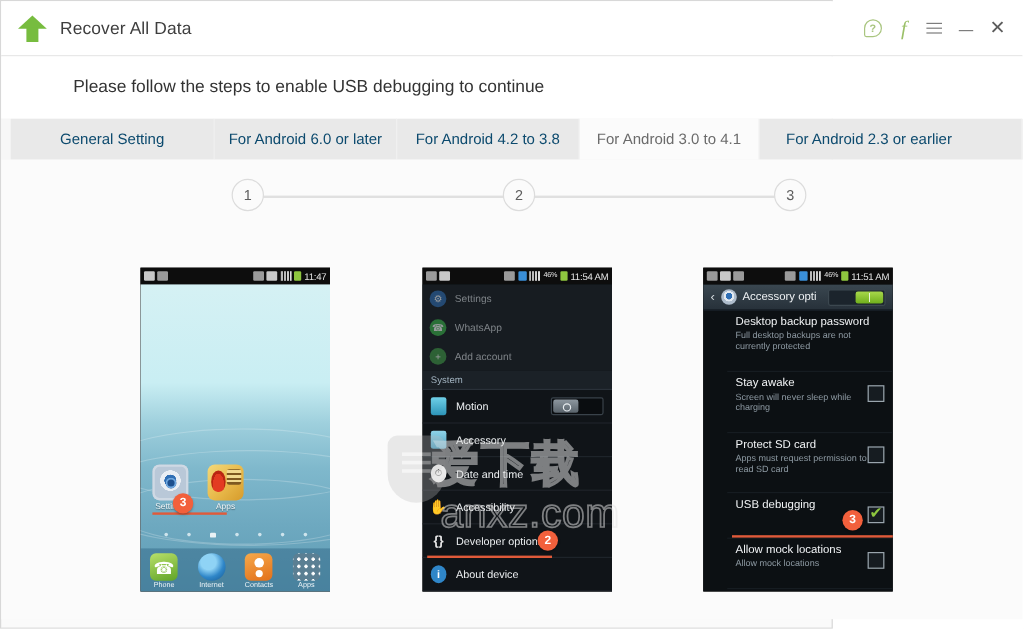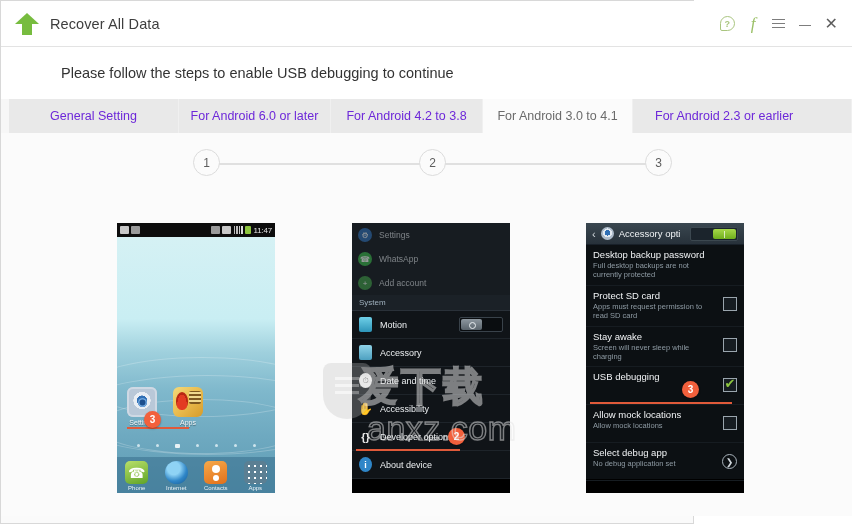--- a/index.html
+++ b/index.html
@@ -89,21 +89,21 @@
   
   .tabbar {
     position: absolute; left: 0; top: 98px;
     width: 851px; height: 34px;
     background: #f4f4f4;
     display: flex; align-items: stretch;
   }
   .tab-pad { width: 8px; background: #f7f7f7; }
   .tab {
     display: flex; align-items: center; justify-content: center;
-    font-size: 12.5px; color: #6d28d9;
+    font-size: 12.5px; color: #0c4a6e;
     background: #e9e9e9;
     cursor: pointer; white-space: nowrap;
     padding: 0 4px;
     border-right: 1px solid #f0f0f0;
   }
   .tab.active {
     background: #fbfbfb; color: #6b6b6b;
   }
   .tab.t0 { width: 170px; }
   .tab.t1 { width: 152px; }
@@ -357,23 +357,24 @@
     border: 1px solid #3c4850;
   }
   .p3-switch::after {
     content: "|"; position: absolute; right: 1px; top: 1px;
     width: 23px; height: 10px; border-radius: 2px;
     background: linear-gradient(#a7d84a,#6fae1c);
     color: #fff; font-size: 8px;
     display: flex; align-items: center; justify-content: center;
   }
   .p3-item {
-    padding: 4px 7px 5px 7px; position: relative;
+    padding: 4px 7px 15px 7px; position: relative;
     border-bottom: 1px solid #161c21;
     min-height: 38px;
+    margin-left: 20px;
   }
   .p3-it-t { font-size: 9.5px; color: #f2f4f6; }
   .p3-it-s { font-size: 7.5px; color: #8e9aa3; line-height: 1.25; margin-top: 1px; width: 118px; }
   .p3-chk {
     position: absolute; right: 7px; top: 11px;
     width: 14px; height: 14px; border: 1.4px solid #9aa5ad;
     background: #161c21;
   }
   .p3-chk.on::after {
     content: "\2714"; position: absolute; inset: -2px 0 0 0;
@@ -529,20 +530,34 @@
           </div>
           <div class="dock-ic">
             <div class="dk apps-g"></div>
             <div class="dock-lb">Apps</div>
           </div>
         </div>
       </div>
     </div>
 
     <div class="phone p2">
+      <div class="statusbar">
+        <div class="sb-left">
+          <span class="sb-box dark"></span>
+          <span class="sb-box"></span>
+        </div>
+        <div class="sb-right">
+          <span class="sb-box dark"></span>
+          <span class="sb-blue"></span>
+          <span class="sb-bars"></span>
+          <span class="sb-time" style="font-size:6px">46%</span>
+          <span class="sb-batt"></span>
+          <span class="sb-time">11:54 AM</span>
+        </div>
+      </div>
       <div class="p2-body">
         <div class="p2-dim">
           <div class="p2-row-dim">
             <div class="p2-ic-c c-gear">⚙</div>
             <div class="p2-txt-dim">Settings</div>
           </div>
           <div class="p2-row-dim">
             <div class="p2-ic-c c-wa">☎</div>
             <div class="p2-txt-dim">WhatsApp</div>
           </div>
@@ -578,40 +593,55 @@
           <div class="underline-red" style="left:4px;top:26px;width:104px;"></div>
         </div>
         <div class="p2-row">
           <div class="p2-icon i-about">i</div>
           <div class="p2-label">About device</div>
         </div>
       </div>
     </div>
 
     <div class="phone p3">
+      <div class="statusbar">
+        <div class="sb-left">
+          <span class="sb-box dark"></span>
+          <span class="sb-box"></span>
+          <span class="sb-box dark"></span>
+        </div>
+        <div class="sb-right">
+          <span class="sb-box dark"></span>
+          <span class="sb-blue"></span>
+          <span class="sb-bars"></span>
+          <span class="sb-time" style="font-size:6px">46%</span>
+          <span class="sb-batt"></span>
+          <span class="sb-time">11:51 AM</span>
+        </div>
+      </div>
       <div class="p3-body">
         <div class="p3-action">
           <div class="p3-back">‹</div>
           <div class="p3-gear"></div>
           <div class="p3-title">Accessory opti</div>
           <div class="p3-switch"></div>
         </div>
 
         <div class="p3-item">
           <div class="p3-it-t">Desktop backup password</div>
           <div class="p3-it-s">Full desktop backups are not currently protected</div>
         </div>
         <div class="p3-item">
+          <div class="p3-it-t">Stay awake</div>
+          <div class="p3-it-s">Screen will never sleep while charging</div>
+          <div class="p3-chk"></div>
+        </div>
+        <div class="p3-item">
           <div class="p3-it-t">Protect SD card</div>
           <div class="p3-it-s">Apps must request permission to read SD card</div>
-          <div class="p3-chk"></div>
-        </div>
-        <div class="p3-item">
-          <div class="p3-it-t">Stay awake</div>
-          <div class="p3-it-s">Screen will never sleep while charging</div>
           <div class="p3-chk"></div>
         </div>
 
 
         <div class="p3-item">
           <div class="p3-it-t">USB debugging</div>
           <div class="p3-chk on"></div>
           <div class="badge" style="left:96px;top:14px;">3</div>
           <div class="underline-red" style="left:4px;top:35px;width:142px;"></div>
         </div>

